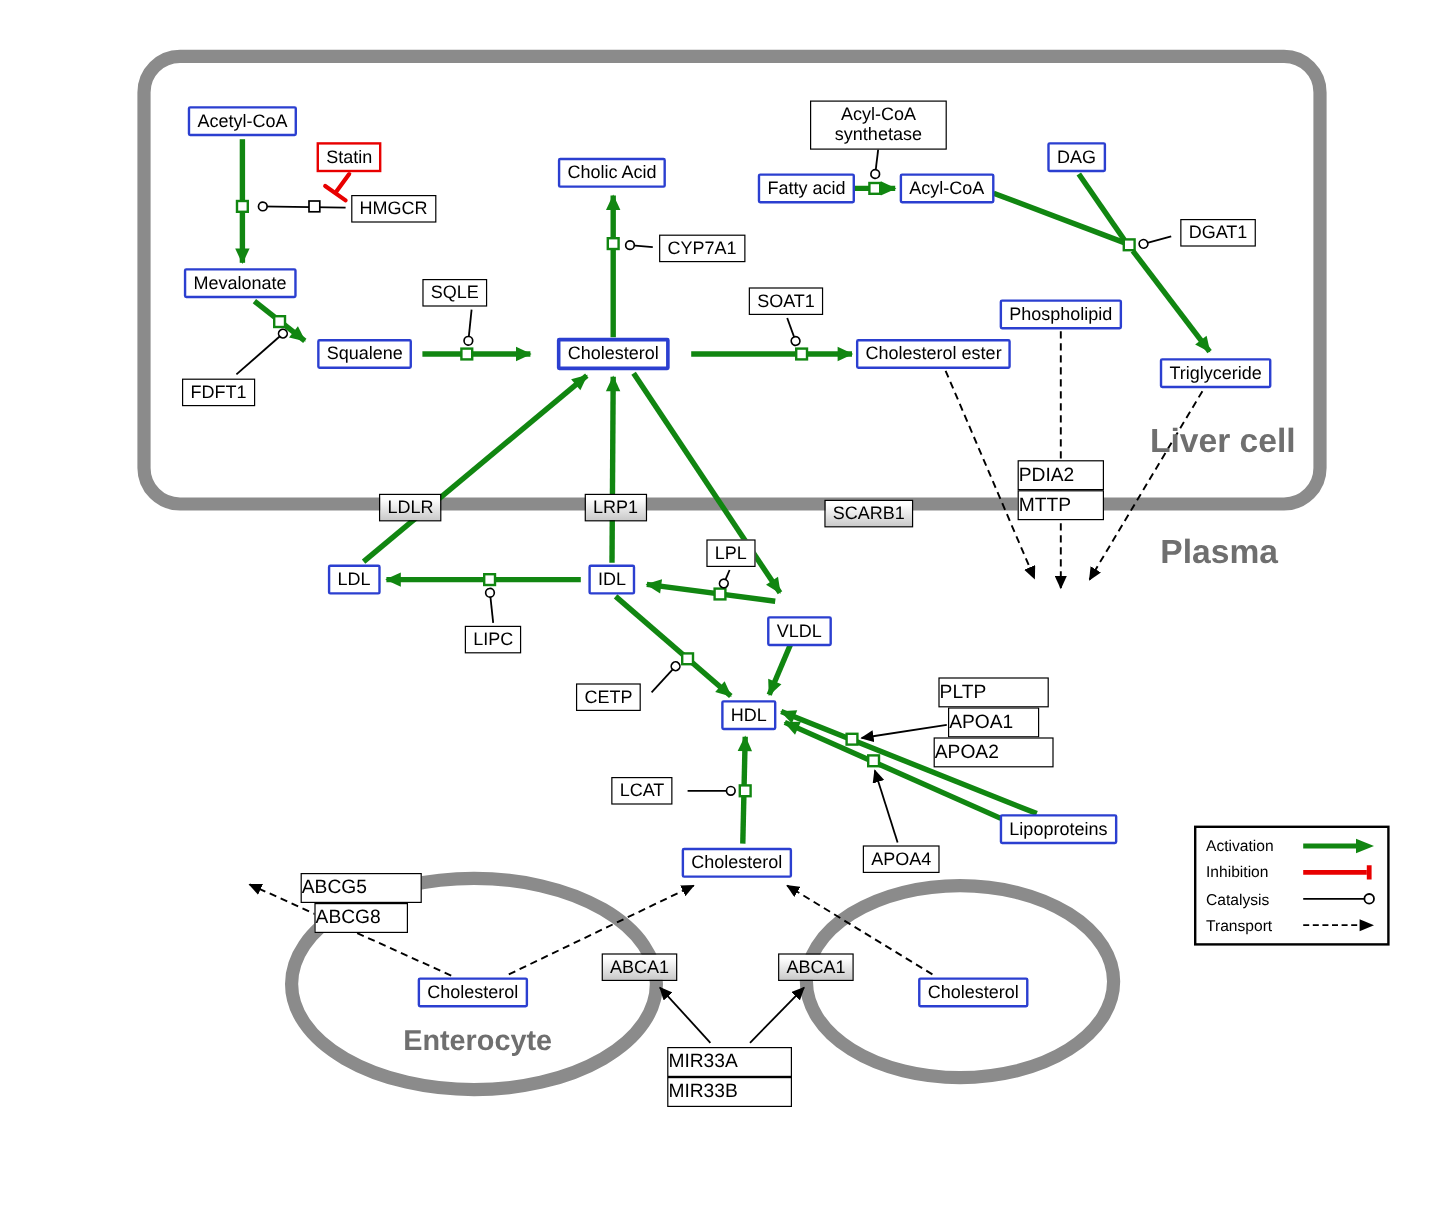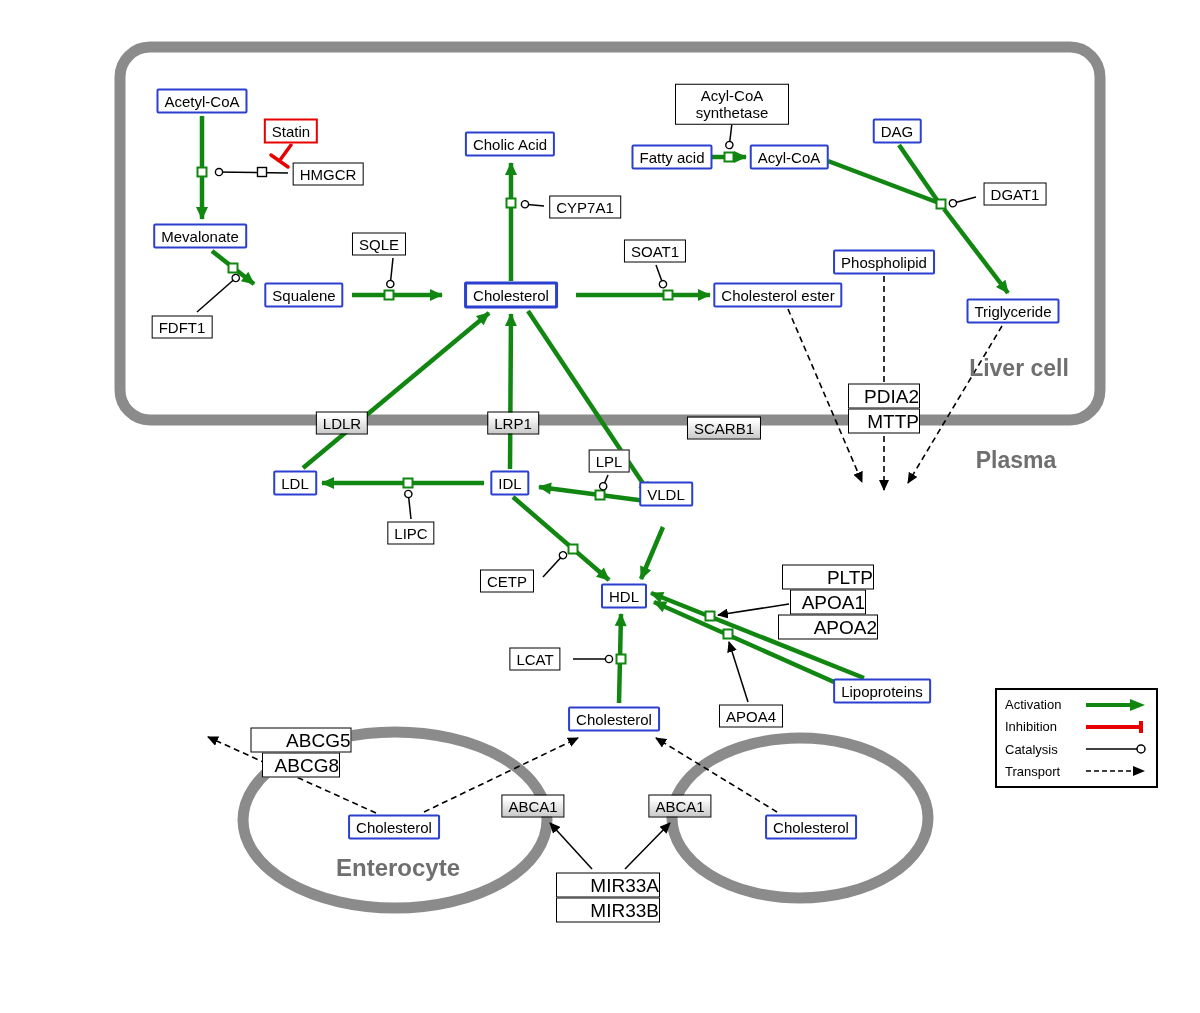--- a/index.html
+++ b/index.html
@@ -17,24 +17,24 @@
 
   .node{position:absolute;transform:translate(-50%,-50%);font-size:15px;color:#000;
         text-align:center;white-space:nowrap;z-index:2;}
   .met{background:#fff;border:2px solid #2b3fd0;border-radius:2px;padding:2px 6px;}
   .met.big{border-width:3px;}
   .enz{background:#fff;border:1px solid #000;padding:2px 6px;}
   .grad{background:linear-gradient(#ffffff 15%, #c9c9c9 100%);}
   .enz.red{border:2px solid #e80000;}
   .wrap{white-space:normal;width:104px;line-height:1.15;padding:2px 4px;}
   .cell{position:absolute;transform:translate(-50%,-50%);background:#fff;border:1px solid #000;
-        height:25px;line-height:23px;box-sizing:border-box;font-size:19px;text-align:right;z-index:2;}
+        height:25px;line-height:23px;box-sizing:border-box;font-size:16px;text-align:left;z-index:2;}
 
   .comp{position:absolute;transform:translate(-50%,-50%);font-weight:bold;color:#6f6f6f;z-index:1;}
-  .comp.lg{font-size:23px;}
+  .comp.lg{font-size:28px;}
   .comp.md{font-size:24px;}
 
   table.apo{position:absolute;left:900px;top:523px;border-collapse:collapse;z-index:2;}
   table.apo td{width:84px;height:24px;border:1px solid #000;background:#fff;text-align:center;
                font-size:15px;padding:0;}
 
   .legend{position:absolute;left:995px;top:688px;width:163px;height:100px;border:2px solid #000;
           background:#fff;z-index:2;padding:7px 8px;box-sizing:border-box;display:flex;
           flex-direction:column;justify-content:space-between;font-size:13px;}
   .lrow{display:flex;align-items:center;justify-content:space-between;}
@@ -134,21 +134,21 @@
   <div class="node met big" style="left:511px;top:295px">Cholesterol</div>
   <div class="node met" style="left:510px;top:144px">Cholic Acid</div>
   <div class="node met" style="left:672px;top:157px">Fatty acid</div>
   <div class="node met" style="left:789px;top:157px">Acyl-CoA</div>
   <div class="node met" style="left:897px;top:131px">DAG</div>
   <div class="node met" style="left:884px;top:262px">Phospholipid</div>
   <div class="node met" style="left:778px;top:295px">Cholesterol ester</div>
   <div class="node met" style="left:1013px;top:311px">Triglyceride</div>
   <div class="node met" style="left:295px;top:483px">LDL</div>
   <div class="node met" style="left:510px;top:483px">IDL</div>
-  <div class="node met" style="left:666px;top:494px">VLDL</div>
+  <div class="node met" style="left:666px;top:526px">VLDL</div>
   <div class="node met" style="left:624px;top:596px">HDL</div>
   <div class="node met" style="left:614px;top:719px">Cholesterol</div>
   <div class="node met" style="left:882px;top:691px">Lipoproteins</div>
   <div class="node met" style="left:394px;top:827px">Cholesterol</div>
   <div class="node met" style="left:811px;top:827px">Cholesterol</div>
 
   <div class="node enz red" style="left:291px;top:131px">Statin</div>
   <div class="node enz" style="left:328px;top:174px">HMGCR</div>
   <div class="node enz" style="left:379px;top:244px">SQLE</div>
   <div class="node enz" style="left:182px;top:327px">FDFT1</div>

